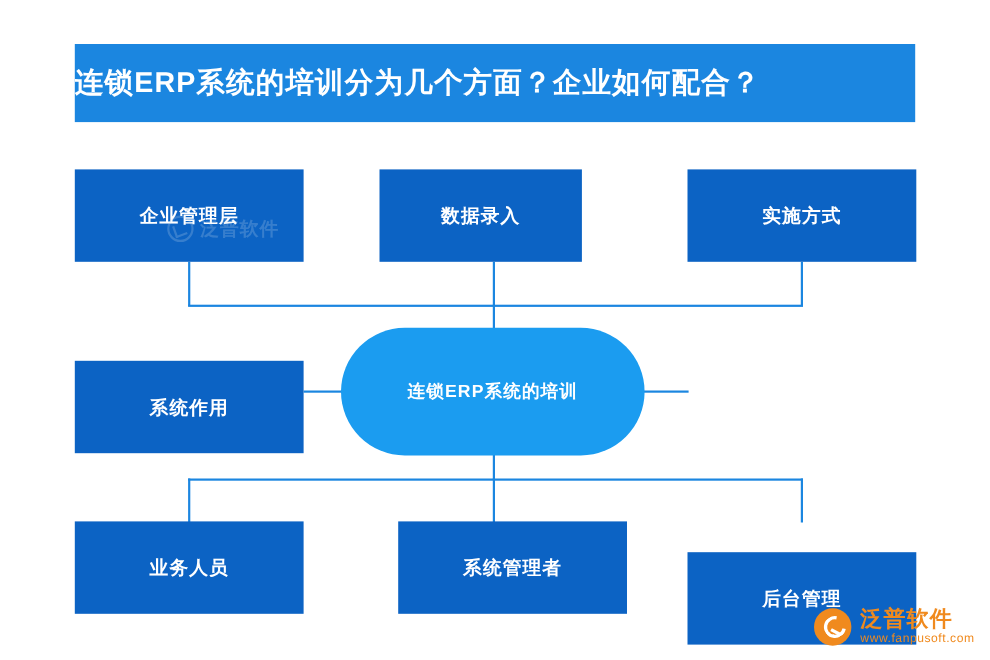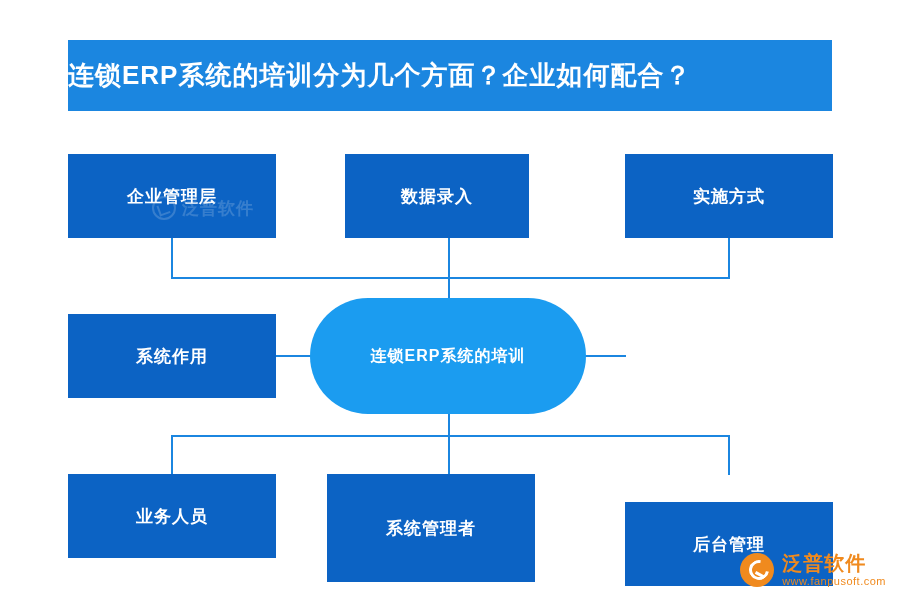--- a/index.html
+++ b/index.html
@@ -55,25 +55,25 @@
     font-weight: bold;
     letter-spacing: 1px;
     white-space: nowrap;
   }
 
   
   #box-mgmt   { left: 68px;  top: 154px; width: 208px; height: 84px; }
   #box-data   { left: 345px; top: 154px; width: 184px; height: 84px; }
   #box-impl   { left: 625px; top: 154px; width: 208px; height: 84px; }
   
-  #box-role   { left: 68px;  top: 314px; width: 208px; height: 84px; align-items: center; }
+  #box-role   { left: 68px;  top: 328px; width: 208px; height: 84px; align-items: center; }
   #box-eff    { left: 625px; top: 314px; width: 208px; height: 84px; }
   
   #box-biz    { left: 68px;  top: 474px; width: 208px; height: 84px; }
-  #box-admin  { left: 327px; top: 474px; width: 208px; height: 108px; }
+  #box-admin  { left: 362px; top: 474px; width: 208px; height: 84px; }
   #box-back   { left: 625px; top: 502px; width: 208px; height: 84px; }
 
   
   .center-node {
     position: absolute;
     left: 310px;
     top: 298px;
     width: 276px;
     height: 116px;
     background: #1b9cf0;

